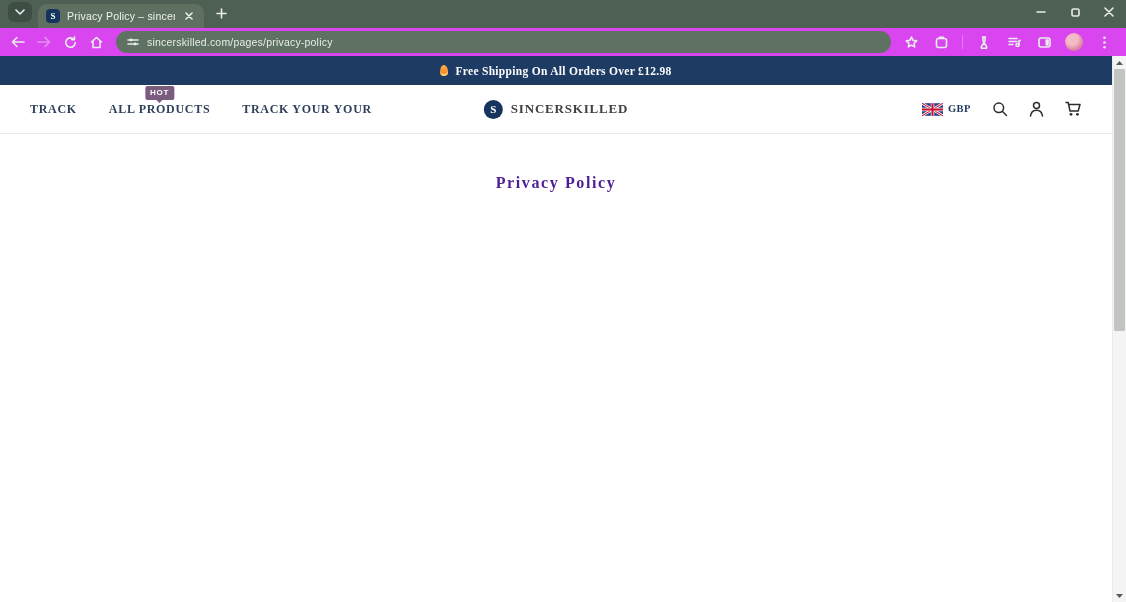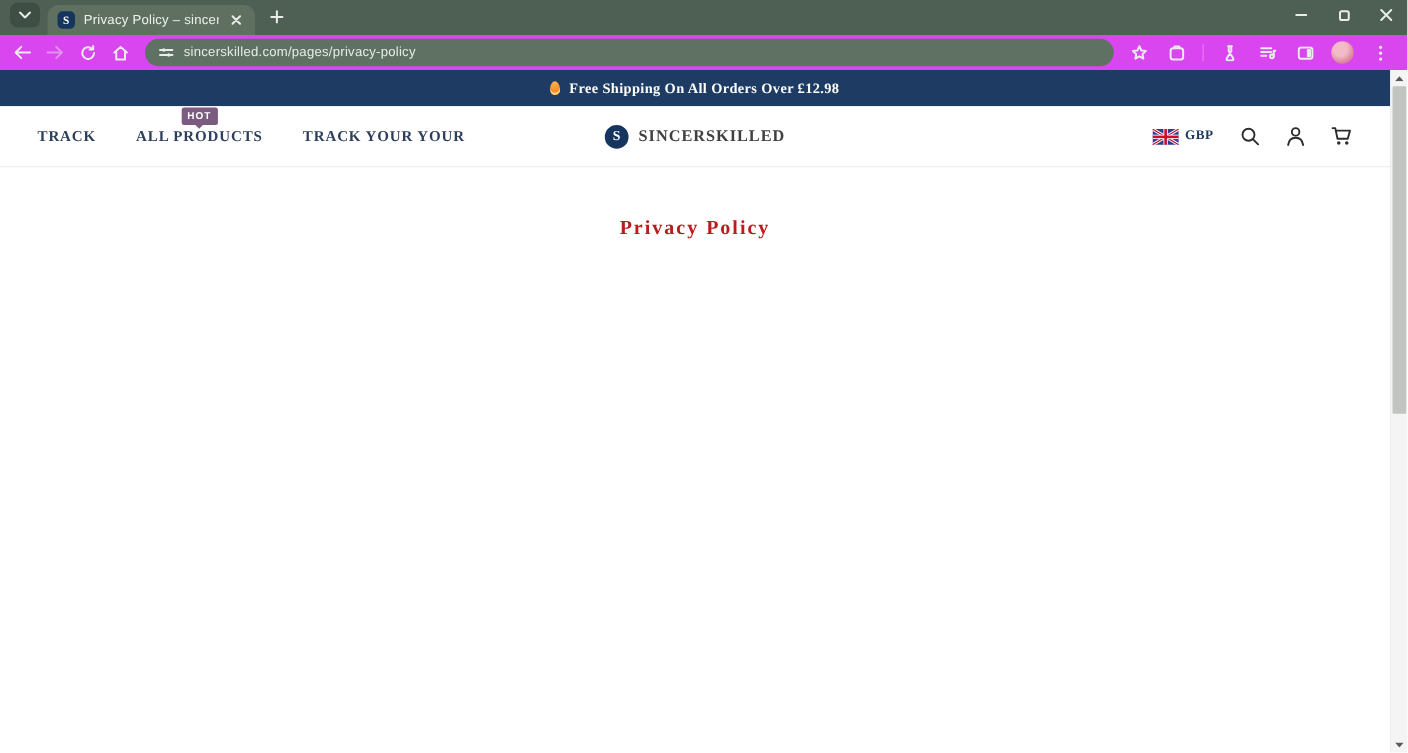--- a/index.html
+++ b/index.html
@@ -92,21 +92,21 @@
   }
   .logo-text{font:700 13px "Liberation Serif","DejaVu Serif",serif;color:#404040;letter-spacing:.8px;}
   .header-right{margin-left:auto;display:flex;align-items:center;gap:21px;padding-right:30px;}
   .currency{display:flex;align-items:flex-start;gap:5px;cursor:pointer;}
   .currency-code{font:600 10.5px "Liberation Serif",serif;color:#203a5e;letter-spacing:.5px;}
 
   
   .main{position:absolute;top:134px;left:0;width:1112px;height:468px;overflow:hidden;background:#fff;}
   .page-title{
     margin:40px 16px 24px;text-align:center;
-    font:700 16px "Liberation Serif","DejaVu Serif",serif;color:#b91c1c;letter-spacing:1.6px;
+    font:700 16px "Liberation Serif","DejaVu Serif",serif;color:#4c1d95;letter-spacing:1.6px;
   }
   .policy{width:575px;margin:0 auto;}
   .para{margin:0 0 13px;font-size:10.5px;line-height:14px;color:#595959;}
 
   
   .scrollbar{
     position:absolute;top:56px;right:0;width:14px;height:546px;background:#f4f4f4;
     border-left:1px solid #ececec;box-sizing:border-box;
   }
   .sb-btn{position:absolute;left:0;width:13px;height:13px;display:flex;align-items:center;justify-content:center;background:#f4f4f4;}

